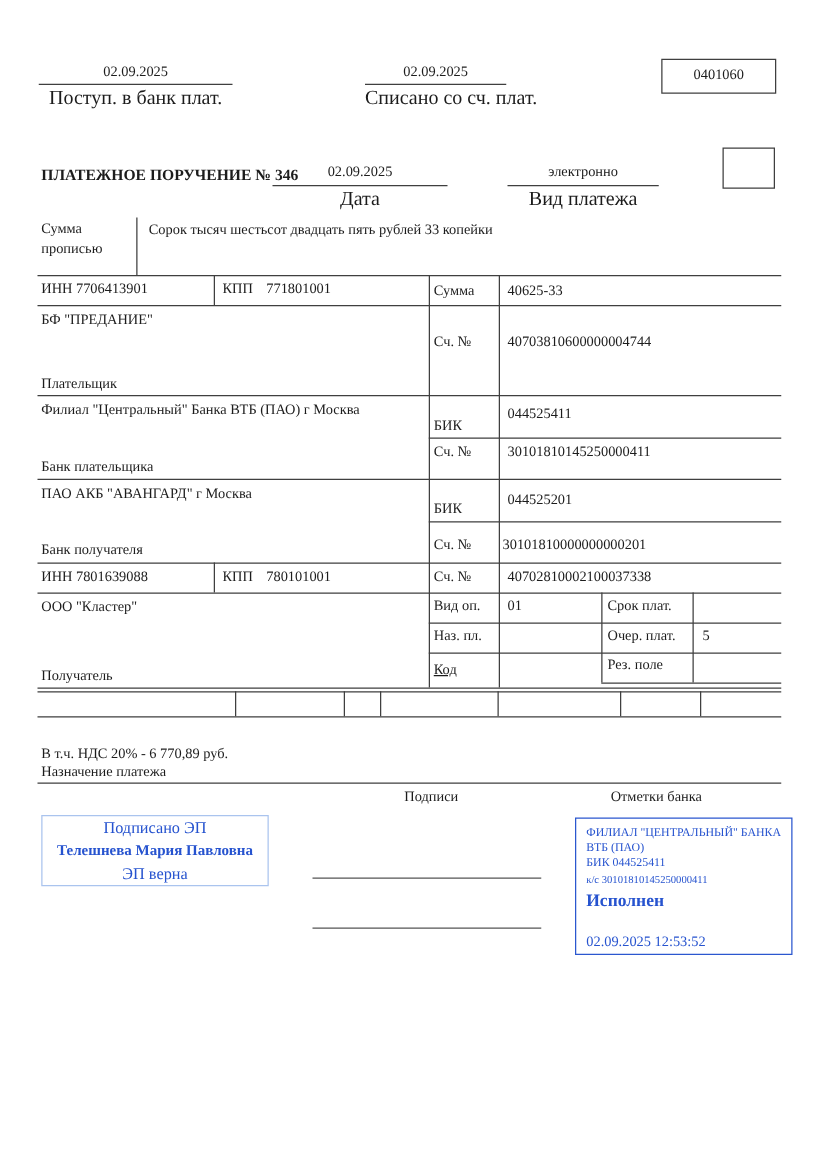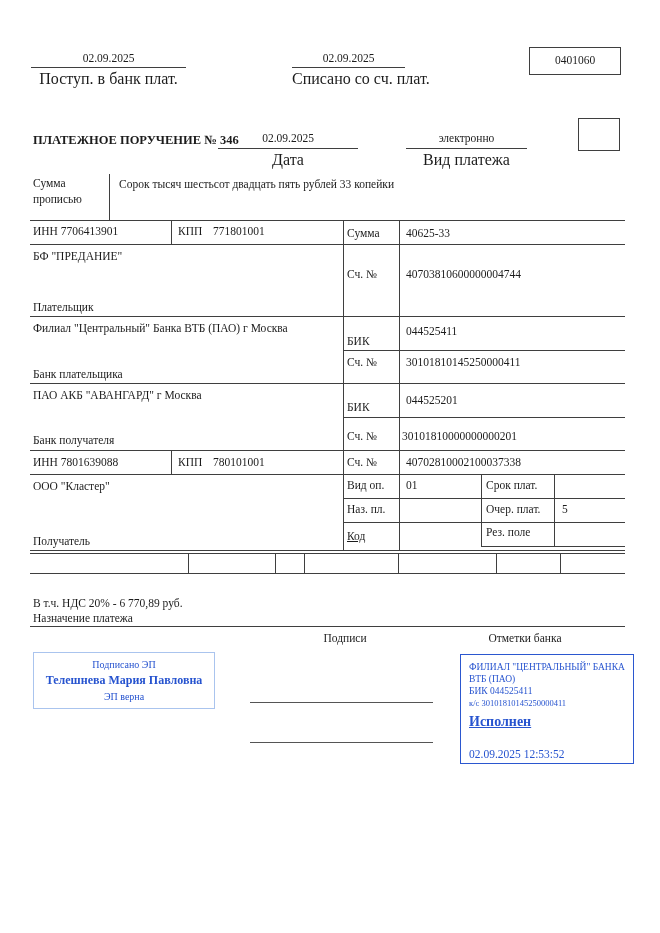--- a/index.html
+++ b/index.html
@@ -13,30 +13,30 @@
   .b{font-weight:bold;}
   .small{font-size:16px;}
   .hl{position:absolute;height:1px;background:#3f3f3f;}
   .vl{position:absolute;width:1px;background:#3f3f3f;}
   .box{position:absolute;border:1px solid #3f3f3f;box-sizing:border-box;}
   .stamp-left{
     position:absolute;left:33px;top:652px;width:182px;height:57px;
     border:1px solid #aac4ee;box-sizing:border-box;color:#2653cf;
     display:flex;flex-direction:column;align-items:center;justify-content:center;gap:3px;
   }
-  .stamp-left .l1,.stamp-left .l3{font-size:10px;}
+  .stamp-left .l1,.stamp-left .l3{font-size:13px;}
   .stamp-left .l2{font-size:12px;font-weight:bold;}
   .stamp-right{
     position:absolute;left:460px;top:654px;width:174px;height:110px;
     border:1px solid #2b57cf;box-sizing:border-box;color:#2653cf;
     padding:7px 8px;line-height:1.25;
   }
   .stamp-right .sm{font-size:9.5px;}
   .stamp-right .xs{font-size:8.5px;}
-  .stamp-right .status{font-size:14px;font-weight:bold;margin-top:5px;text-decoration:underline;}
+  .stamp-right .status{font-size:14px;font-weight:bold;margin-top:5px;}
   .stamp-right .dt{font-size:11.5px;margin-top:16px;}
 </style>
 </head>
 <body>
 
 <div class="page">
 
   <div class="t c" style="left:31px;top:52px;width:155px;">02.09.2025</div>
   <div class="hl" style="left:31px;top:67px;width:155px;"></div>
   <div class="t c small" style="left:31px;top:70px;width:155px;">Поступ. в банк плат.</div>

